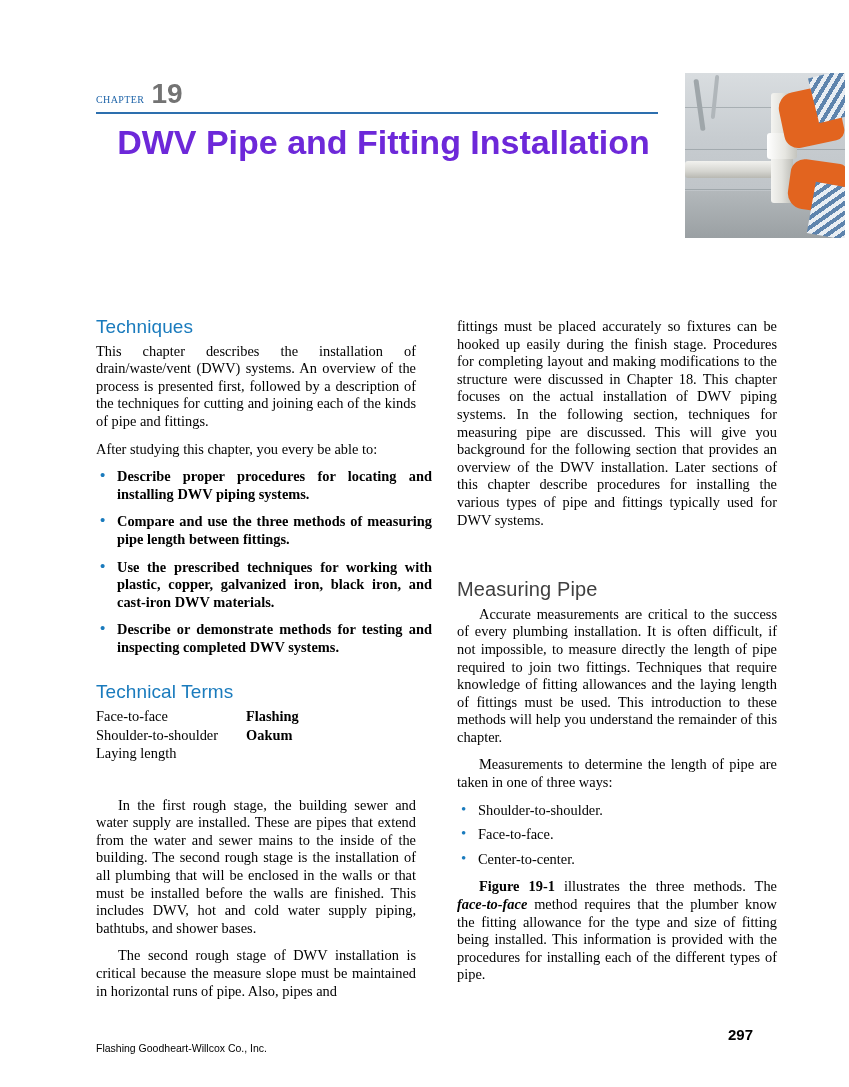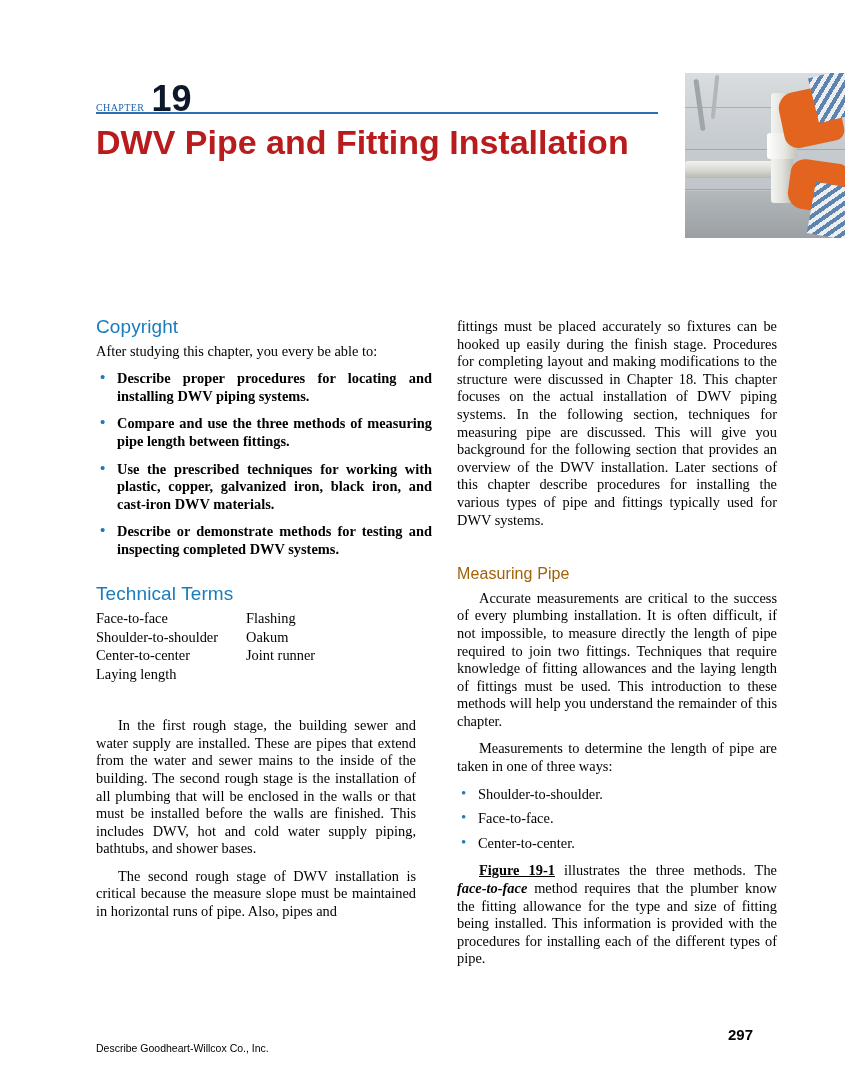--- a/index.html
+++ b/index.html
@@ -33,23 +33,23 @@
   .chapter-kicker {
     font-family: "Liberation Serif", serif;
     font-size: 10px;
     letter-spacing: 0.4px;
     color: #1d63a8;
     display: inline-block;
     vertical-align: baseline;
   }
   .chapter-number {
     font-family: "Liberation Sans", sans-serif;
-    font-size: 36px;
+    font-size: 28px;
     font-weight: bold;
-    color: #0f172a;
+    color: #737373;
     display: inline-block;
     vertical-align: baseline;
     margin-left: 7px;
   }
   .rule {
     position: absolute;
     left: 96px;
     top: 112px;
     width: 562px;
     height: 2px;
@@ -57,21 +57,22 @@
   }
   .chapter-title {
     position: absolute;
     left: 96px;
     top: 120px;
     width: 575px;
     font-family: "Liberation Sans", sans-serif;
     font-size: 34px;
     line-height: 44px;
     font-weight: bold;
-    color: #b91c1c;
+    color: #6d28d9;
+    text-align: center;
   }
 
   
   .photo {
     position: absolute;
     left: 685px;
     top: 73px;
     width: 160px;
     height: 165px;
     overflow: hidden;
@@ -174,22 +175,23 @@
 
   h2.sec {
     font-family: "Liberation Sans", sans-serif;
     font-size: 19px;
     font-weight: normal;
     color: #1a7bbd;
     margin: 0 0 7px 0;
     letter-spacing: 0.1px;
   }
   h2.sec.red {
-    color: #a16207;
-    font-size: 16px;
+    color: #404040;
+    font-size: 20px;
+    margin-top: 16px;
   }
   p {
     margin: 0 16px 10px 0;
   }
   p.indent { text-indent: 22px; }
   p.tight { margin-bottom: 0; }
 
   ul.bullets {
     list-style: none;
     margin: 0 0 10px 0;
@@ -212,27 +214,27 @@
   ul.bullets.loose li { margin-bottom: 10px; font-weight: bold; }
 
   .terms {
     margin-top: 1px;
   }
   .terms-row {
     display: flex;
     line-height: 18.5px;
   }
   .terms-col-a { width: 150px; }
-  .terms-col-b { width: 180px; }
+  .terms-col-b { width: 180px; font-weight: bold; }
 
   .spacer-28 { height: 26px; }
   .spacer-16 { height: 16px; }
   .spacer-34 { height: 34px; }
 
-  b.bi { font-weight: bold; text-decoration: underline; }
+  b.bi { font-weight: bold; }
   i.bi { font-style: italic; font-weight: bold; }
 
   
   .footer-copy {
     position: absolute;
     left: 96px;
     top: 1042px;
     font-family: "Liberation Sans", sans-serif;
     font-size: 10.5px;
     color: #000000;
@@ -269,45 +271,42 @@
     <div class="pipe-h"></div>
     <div class="pipe-v"></div>
     <div class="coupling"></div>
     <div class="glove-a"></div>
     <div class="glove-b"></div>
     <div class="sleeve-a"></div>
     <div class="sleeve-b"></div>
   </div>
 
   <div class="col col-left">
-    <h2 class="sec">Copyright</h2>
+    <h2 class="sec">Techniques</h2>
+    <p>This chapter describes the installation of drain/waste/vent (DWV) systems. An overview of the process is presented first, followed by a description of the techniques for cutting and joining each of the kinds of pipe and fittings.</p>
     <p>After studying this chapter, you every be able to:</p>
     <ul class="bullets loose">
       <li>Describe proper procedures for locating and installing DWV piping systems.</li>
       <li>Compare and use the three methods of measuring pipe length between fittings.</li>
       <li>Use the prescribed techniques for working with plastic, copper, galvanized iron, black iron, and cast-iron DWV materials.</li>
       <li>Describe or demonstrate methods for testing and inspecting completed DWV systems.</li>
     </ul>
 
     <div class="spacer-16"></div>
     <h2 class="sec">Technical Terms</h2>
     <div class="terms">
       <div class="terms-row">
         <div class="terms-col-a">Face-to-face</div>
         <div class="terms-col-b">Flashing</div>
       </div>
       <div class="terms-row">
         <div class="terms-col-a">Shoulder-to-shoulder</div>
         <div class="terms-col-b">Oakum</div>
       </div>
       <div class="terms-row">
-        <div class="terms-col-a">Center-to-center</div>
-        <div class="terms-col-b">Joint runner</div>
-      </div>
-      <div class="terms-row">
         <div class="terms-col-a">Laying length</div>
         <div class="terms-col-b"></div>
       </div>
     </div>
 
     <div class="spacer-34"></div>
     <p class="indent">In the first rough stage, the building sewer and water supply are installed. These are pipes that extend from the water and sewer mains to the inside of the building. The second rough stage is the installation of all plumbing that will be enclosed in the walls or that must be installed before the walls are finished. This includes DWV, hot and cold water supply piping, bathtubs, and shower bases.</p>
     <p class="indent tight">The second rough stage of DWV installation is critical because the measure slope must be maintained in horizontal runs of pipe. Also, pipes and</p>
   </div>
 
@@ -319,16 +318,16 @@
     <p class="indent">Accurate measurements are critical to the success of every plumbing installation. It is often difficult, if not impossible, to measure directly the length of pipe required to join two fittings. Techniques that require knowledge of fitting allowances and the laying length of fittings must be used. This introduction to these methods will help you understand the remainder of this chapter.</p>
     <p class="indent">Measurements to determine the length of pipe are taken in one of three ways:</p>
     <ul class="bullets">
       <li>Shoulder-to-shoulder.</li>
       <li>Face-to-face.</li>
       <li>Center-to-center.</li>
     </ul>
     <p class="indent tight"><b class="bi">Figure 19-1</b><span> illustrates the three methods. The </span><i class="bi">face-to-face</i><span> method requires that the plumber know the fitting allowance for the type and size of fitting being installed. This information is provided with the procedures for installing each of the different types of pipe.</span></p>
   </div>
 
-  <div class="footer-copy">Describe Goodheart-Willcox Co., Inc.</div>
+  <div class="footer-copy">Flashing Goodheart-Willcox Co., Inc.</div>
   <div class="folio">297</div>
 
 </div>
 
 </body></html>

